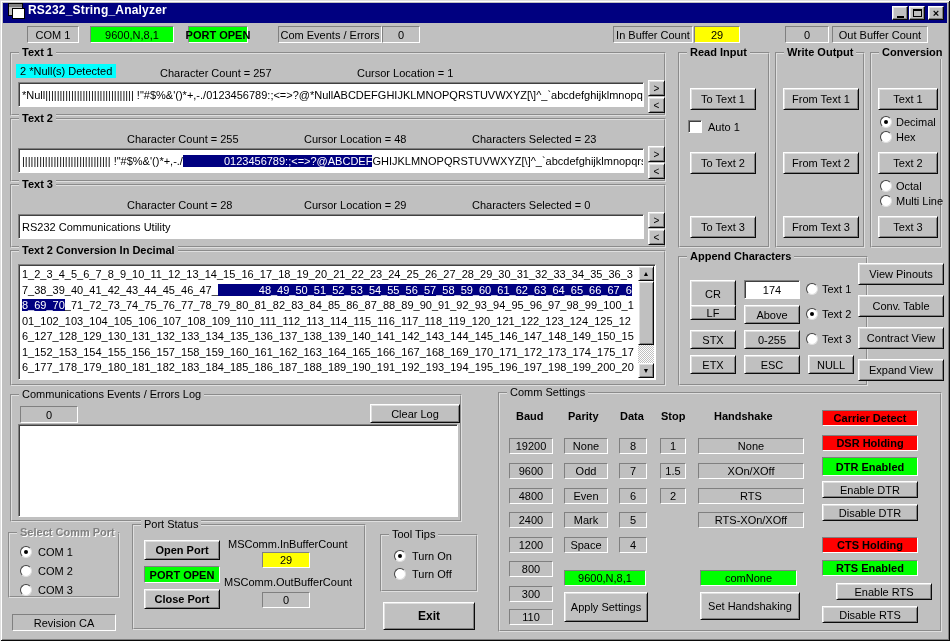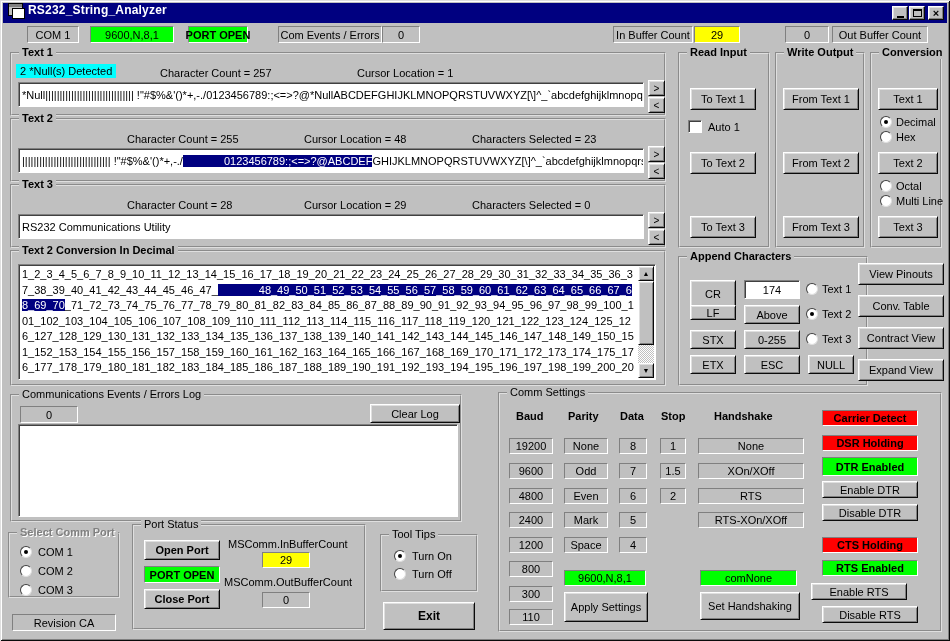--- a/index.html
+++ b/index.html
@@ -281,17 +281,17 @@
     <div class="slabel green" style="left:200px;top:176px;width:97px;height:16px;">comNone</div>
     <div class="btn" style="left:200px;top:198px;width:100px;height:28px;">Set Handshaking</div>
 
     <div class="light red" style="left:322px;top:16px;width:96px;height:16px;">Carrier Detect</div>
     <div class="light red" style="left:322px;top:41px;width:96px;height:16px;">DSR Holding</div>
     <div class="light green" style="left:322px;top:63px;width:96px;height:19px;">DTR Enabled</div>
     <div class="btn" style="left:322px;top:87px;width:96px;height:17px;">Enable DTR</div>
     <div class="btn" style="left:322px;top:110px;width:96px;height:17px;">Disable DTR</div>
     <div class="light red" style="left:322px;top:143px;width:96px;height:16px;">CTS Holding</div>
     <div class="light green" style="left:322px;top:166px;width:96px;height:16px;">RTS Enabled</div>
-    <div class="btn" style="left:311px;top:189px;width:96px;height:17px;">Enable RTS</div>
+    <div class="btn" style="left:336px;top:189px;width:96px;height:17px;">Enable RTS</div>
     <div class="btn" style="left:322px;top:212px;width:96px;height:17px;">Disable RTS</div>
   </div>
 
 </div>
 
 </body></html>

